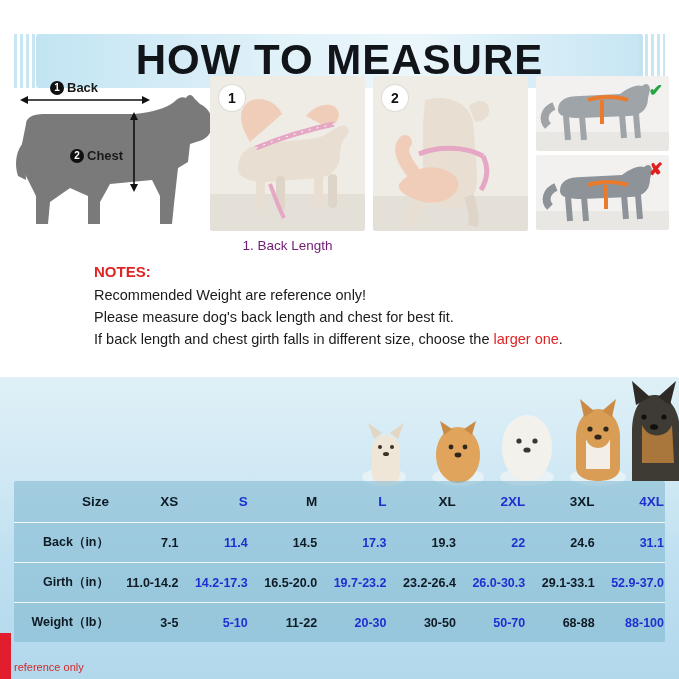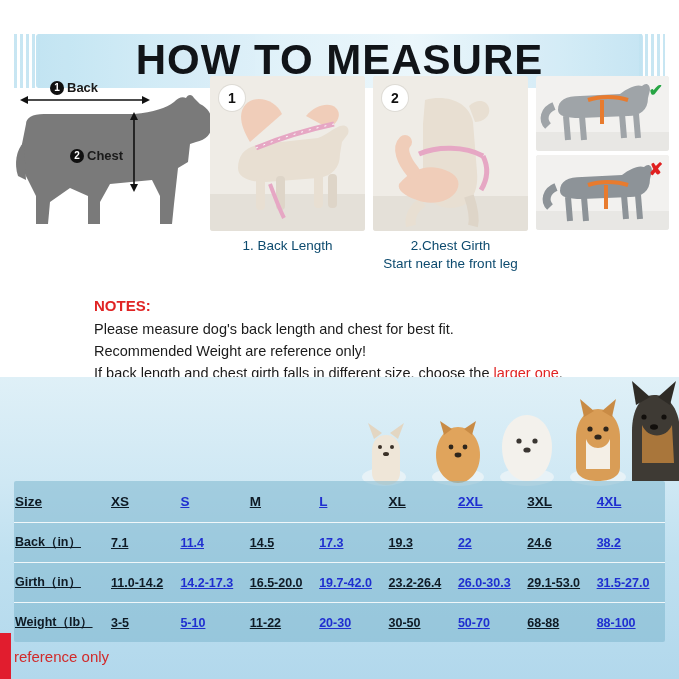--- a/index.html
+++ b/index.html
@@ -94,21 +94,21 @@
     width: 26px; height: 26px; border-radius: 50%;
     background: #ffffff; color: #111;
     font-size: 14px; font-weight: 700;
     display: flex; align-items: center; justify-content: center;
     box-shadow: 0 0 0 1px rgba(0,0,0,.07);
     z-index: 5;
   }
   .cap {
     text-align: center;
     font-size: 13.5px;
-    color: #0c4a6e;
+    color: #701a75;
     line-height: 1.35;
     margin-top: 6px;
   }
   .cap-col { width: 155px; }
 
   .stack { display: flex; flex-direction: column; gap: 4px; }
   .photo-3, .photo-4 { width: 133px; height: 75px; }
   .mark {
     position: absolute; right: 6px; top: 4px;
     font-size: 17px; font-weight: 800;
@@ -116,21 +116,20 @@
   }
   .mark-ok { color: #27a544; }
   .mark-no { color: #e02020; }
 
   
   .notes {
     padding: 6px 0 0 84px;
     font-size: 14.5px;
     line-height: 1.52;
     color: #1b1b1b;
-    margin-top: 16px;
   }
   .notes .hd { color: #e02424; font-weight: 700; font-size: 15px; }
   .hl { color: #e02424; }
 
   
   .bottom {
     position: absolute;
     left: 0; right: 0; bottom: 0;
     height: 302px;
     background: linear-gradient(180deg, #dff0f7 0%, #cfe8f4 35%, #bfe0f0 60%, #b2d8ec 100%);
@@ -146,38 +145,37 @@
     border-radius: 2px;
     overflow: hidden;
   }
   table {
     width: 100%;
     border-collapse: collapse;
     table-layout: fixed;
     background: rgba(125,183,206,.55);
   }
   td {
-    text-align: left;
+    text-align: right;
     font-size: 12.5px;
     color: #0e1a24;
     padding: 11px 1px;
     border-bottom: 1px solid rgba(255,255,255,.85);
     font-weight: 700;
-    text-decoration: underline;
   }
   tr:last-child td { border-bottom: none; }
   td.lbl { font-weight: 700; }
   td.blue { color: #1f2fd0; }
   col.c0 { width: 96px; }
   .hdr td { font-size: 13.5px; padding: 13px 1px; }
 
   .footer-note {
     position: absolute;
-    left: 14px; bottom: 14px;
-    font-size: 15px;
+    left: 14px; bottom: 6px;
+    font-size: 11px;
     color: #d12a2a;
   }
   .red-corner {
     position: absolute;
     left: 0; bottom: 0;
     width: 11px; height: 46px;
     background: #e11d2e;
   }
 </style>
 </head>
@@ -250,24 +248,20 @@
           <path d="M52 24 C74 18 96 26 100 46 L104 96 C106 118 96 132 78 132 C60 132 50 120 50 100 L50 48 Z" fill="#e8dfd2"></path>
           <path d="M96 30 C104 22 114 24 116 32 C118 40 110 46 102 46" fill="#e8dfd2"></path>
           <path d="M50 126 C40 132 36 142 38 150" stroke="#e8dfd2" stroke-width="10" fill="none"></path>
           <path d="M96 120 C100 132 102 142 100 150" stroke="#ded5c8" stroke-width="10" fill="none"></path>
           <path d="M46 78 C64 70 92 70 110 80" stroke="#e6a7c4" stroke-width="5" fill="none"></path>
           <path d="M110 80 C116 92 114 104 108 114" stroke="#e6a7c4" stroke-width="5" fill="none"></path>
           <path d="M26 108 C40 92 56 88 72 94 C84 98 88 106 84 114 C78 126 58 130 44 124 C32 120 24 114 26 108Z" fill="#f0cdb9"></path>
           <path d="M40 96 C30 84 26 72 32 66" stroke="#f0cdb9" stroke-width="14" fill="none" stroke-linecap="round"></path>
         </svg>
       </div>
-      <div class="cap">
-        <div>2.Chest Girth</div>
-        <div>Start near the front leg</div>
-      </div>
     </div>
 
     <div class="stack">
       <div class="photo photo-3">
         <div class="mark mark-ok">✔</div>
         <svg width="133" height="75" viewBox="0 0 133 75">
           <rect width="133" height="75" fill="#f2f1ef"></rect>
           <rect y="56" width="133" height="19" fill="#e8e7e4"></rect>
           <path d="M22 34 C22 24 30 20 44 20 L84 18 C92 12 100 8 106 10 C110 6 114 8 114 14 L112 22 C112 34 104 40 92 40 L44 42 C30 42 22 40 22 34Z" fill="#9fa4a8"></path>
           <path d="M30 40 L32 64 M46 40 L48 64 M86 38 L88 62 M100 38 L102 62" stroke="#9fa4a8" stroke-width="6"></path>
@@ -287,22 +281,22 @@
           <path d="M52 30 C64 26 80 26 92 30" stroke="#e87b2e" stroke-width="4" fill="none"></path>
           <path d="M70 30 C70 40 70 48 70 54" stroke="#e87b2e" stroke-width="4" fill="none"></path>
         </svg>
       </div>
     </div>
 
   </div>
 
   <div class="notes">
     <div class="hd">NOTES:</div>
+    <div>Recommended Weight are reference only!</div>
     <div>Please measure dog's back length and chest for best fit.</div>
-    <div>Recommended Weight are reference only!</div>
     <div>
       <span>If back length and chest girth falls in different size, choose the </span><span class="hl">larger one</span><span>.</span>
     </div>
   </div>
 </div>
 
 <div class="bottom">
 
   <div class="dogs-strip">
     <svg class="dog-photo" style="left:352px;" width="64" height="72" viewBox="0 0 64 72">
@@ -382,32 +376,32 @@
         </tr>
         <tr>
           <td class="lbl">Back（in）</td>
           <td>7.1</td>
           <td class="blue">11.4</td>
           <td>14.5</td>
           <td class="blue">17.3</td>
           <td>19.3</td>
           <td class="blue">22</td>
           <td>24.6</td>
-          <td class="blue">38.2</td>
+          <td class="blue">31.1</td>
         </tr>
         <tr>
           <td class="lbl">Girth（in）</td>
           <td>11.0-14.2</td>
           <td class="blue">14.2-17.3</td>
           <td>16.5-20.0</td>
-          <td class="blue">19.7-42.0</td>
+          <td class="blue">19.7-23.2</td>
           <td>23.2-26.4</td>
           <td class="blue">26.0-30.3</td>
-          <td>29.1-53.0</td>
-          <td class="blue">31.5-27.0</td>
+          <td>29.1-33.1</td>
+          <td class="blue">52.9-37.0</td>
         </tr>
         <tr>
           <td class="lbl">Weight（lb）</td>
           <td>3-5</td>
           <td class="blue">5-10</td>
           <td>11-22</td>
           <td class="blue">20-30</td>
           <td>30-50</td>
           <td class="blue">50-70</td>
           <td>68-88</td>

